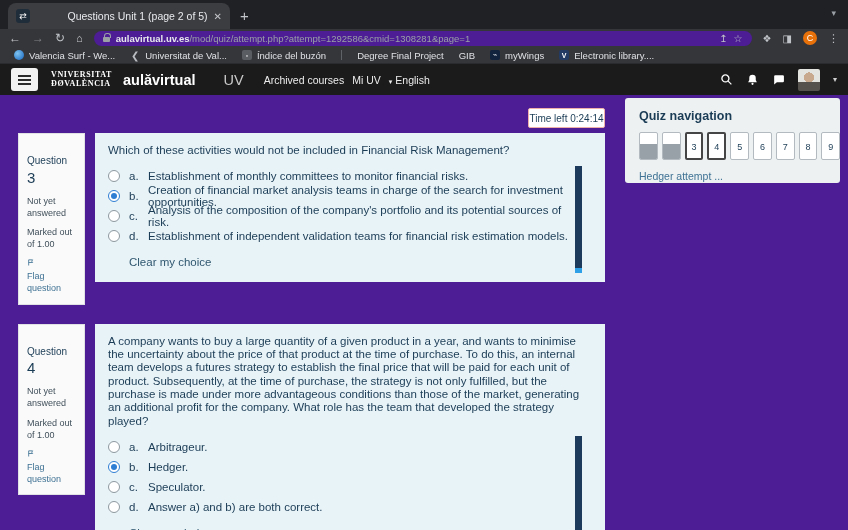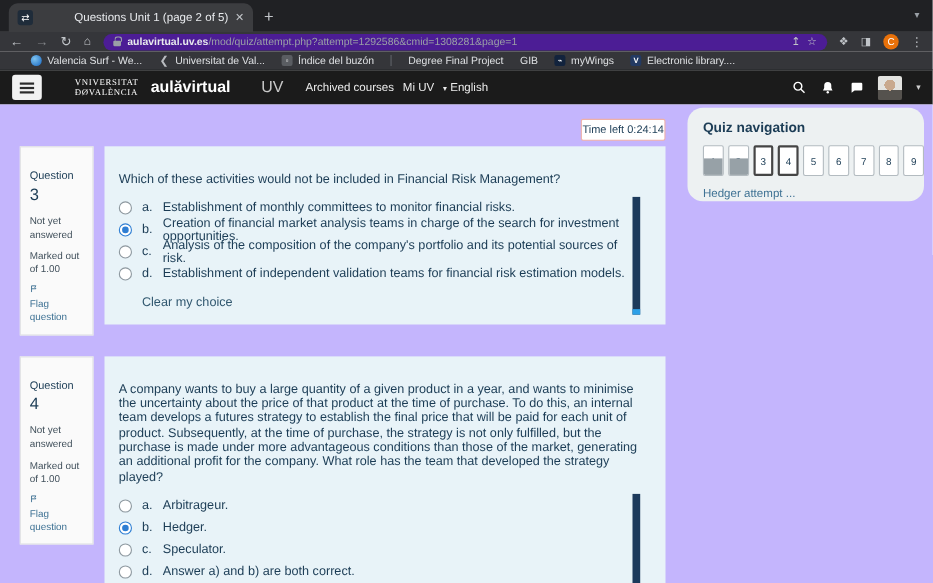--- a/index.html
+++ b/index.html
@@ -27,81 +27,81 @@
   .lock { width:7px; height:5px; background:#9aa0a6; border-radius:1px; position:relative; margin-top:3px; flex:0 0 auto; }
   .lock::before { content:""; position:absolute; top:-4px; left:1px; width:5px; height:4px;
                   border:1px solid #9aa0a6; border-bottom:none; border-radius:3px 3px 0 0; }
   .url-text { font-size:9.5px; color:#9aa0a6; white-space:nowrap; overflow:hidden; flex:1; }
   .url-text b { color:#e8eaed; font-weight:bold; }
   .pill-ic { color:#c0c4c8; font-size:10px; flex:0 0 auto; }
   .chrome-avatar { width:14px; height:14px; border-radius:50%; background:#e8710a; color:#fff; font-size:9px;
                    display:flex; align-items:center; justify-content:center; }
   .dots { color:#c0c4c8; font-size:11px; letter-spacing:0; }
 
-  .bookmarks { height:17px; background:#35363a; display:flex; align-items:center; padding:0 28px; gap:15px;
+  .bookmarks { height:17px; background:#35363a; display:flex; align-items:center; padding:0 14px; gap:15px;
                border-bottom:1px solid #2a2b2e; }
   .bm { display:flex; align-items:center; gap:5px; color:#dfe1e4; font-size:9.5px; white-space:nowrap; }
   .bm-ic { width:10px; height:10px; border-radius:2px; display:flex; align-items:center; justify-content:center;
            font-size:7px; color:#fff; flex:0 0 auto; }
   .bm-ic.globe { background:radial-gradient(circle at 35% 35%, #7ec3f0, #1565c0); border-radius:50%; }
   .bm-ic.uv-arrow { background:transparent; color:#b9bcc0; font-size:10px; }
   .bm-ic.mail { background:#5a5d62; }
   .bm-ic.wings { background:#12233d; }
   .bm-ic.vlib { background:#233a63; font-weight:bold; }
   .bm-sep { width:1px; height:10px; background:#5f6368; }
 
   
   .mheader { height:31px; background:#1b1b1b; display:flex; align-items:center; padding:0 11px; }
   .burger { width:27px; height:23px; background:#f2f2f2; border-radius:3px; display:flex; flex-direction:column;
             justify-content:center; align-items:center; gap:2px; }
   .burger i { display:block; width:13px; height:2px; background:#2b2b2b; }
-  .uvlogo { margin-left:30px; font-family:"Liberation Serif", serif; color:#fff; font-size:8px;
-            line-height:1.1; letter-spacing:0.6px; }
+  .uvlogo { margin-left:13px; font-family:"Liberation Serif", serif; color:#fff; font-size:8px;
+            line-height:1.1; letter-spacing:0.6px;font-weight:bold; }
   .brand { margin-left:11px; color:#fff; font-size:14.5px; font-weight:bold; }
   .brand .suffix { color:#c9c9c9; font-weight:normal;padding-left:28px; }
   .mnav { display:flex; align-items:center; gap:8px; margin-left:20px; color:#ececec; font-size:10.5px; }
   .mnav .caret { font-size:7px; margin-right:3px; color:#ececec; }
   .mheader-right { margin-left:auto; display:flex; align-items:center; gap:13px; }
   .mh-ic svg { display:block; }
   .m-avatar { width:22px; height:22px; border-radius:2px;
               background:
                 radial-gradient(circle at 50% 38%, #c9a98e 0 5px, transparent 5px),
                 linear-gradient(#e3e3e0 0 60%, #55524e 60%);
               }
   .m-caret { color:#cfcfcf; font-size:8px; }
 
   
-  .content { position:absolute; top:95px; left:0; right:0; bottom:0; background:#c4b5fd; }
+  .content { position:absolute; top:95px; left:0; right:0; bottom:0; background:#4c1d95; }
 
   .timer { position:absolute; top:13px; left:528px; width:77px; height:20px; border:1px solid #efb0a9;
            border-radius:2px; background:#fff; display:flex; align-items:center; justify-content:center;
            font-size:10px; color:#1b3c55; white-space:nowrap; }
 
   .qnav-panel { position:absolute; top:3px; left:625px; width:215px; height:85px; background:#edf1f2;
-                border-radius:14px; padding:11px 0 0 14px; }
+                border-radius:3px; padding:11px 0 0 14px; }
   .qnav-title { font-size:12.5px; font-weight:bold; color:#1b3c55; margin-bottom:9px; }
   .qnav-row { display:flex; gap:4px; }
   .qnav-btn { width:20px; height:28px; background:#fff; border:1px solid #b3bbc0; border-radius:2px;
               position:relative; font-size:9px; color:#1b3c55; text-align:center; padding-top:2px;
               font-family:"Liberation Sans", sans-serif; overflow:hidden; }
   .qnav-btn.answered::after { content:""; position:absolute; left:0; right:0; bottom:0; height:15px; background:#97a1a7; }
   .qnav-btn.current { border:2px solid #454545; padding-top:1px; }
   .qnav-finish { display:inline-block; margin-top:10px; color:#3f7294; font-size:10.5px; }
 
   .main { position:absolute; left:18px; top:38px; width:587px; }
   .qrow { display:flex; align-items:flex-start; margin-bottom:19px; }
   .qinfo { width:67px; background:#fafafa; border:1px solid #e0e2e4; padding:7px 8px 9px 8px;
            font-size:9px; color:#41505b; line-height:1.35; flex:0 0 auto; }
   .qinfo-title { color:#1b3c55; font-size:10px; margin-bottom:7px;margin-top:13px; }
   .qinfo-title .qnum { font-size:15px; }
   .qinfo-line { margin-bottom:7px; }
   .flag-link { color:#3f7294; display:flex; gap:3px; align-items:flex-start; flex-wrap:wrap; }
   .flag-link svg { margin-top:1px; }
 
-  .qcontent { margin-left:10px; width:510px; background:#e8f3f8; padding:24px 13px 12px 13px;
+  .qcontent { margin-left:10px; width:510px; background:#e8f3f8; padding:11px 13px 12px 13px;
               color:#1b3c55; font-size:11.5px; position:relative; }
   .qtext { line-height:1.17; margin-bottom:2px; }
   .q4 .qtext { line-height:1.16; }
   .opts-wrap { position:relative; margin-top:13px; padding-right:24px; }
   .opt { display:flex; align-items:center; margin-bottom:8px; height:12px; }
   .radio { width:12px; height:12px; border:1px solid #8d989f; border-radius:50%; background:#fff;
            margin-right:9px; flex:0 0 auto; position:relative; }
   .radio.sel { border:1.5px solid #2e7ed3; }
   .radio.sel::after { content:""; position:absolute; top:50%; left:50%; width:6px; height:6px;
                       margin:-3px 0 0 -3px; border-radius:50%; background:#2e7ed3; }

